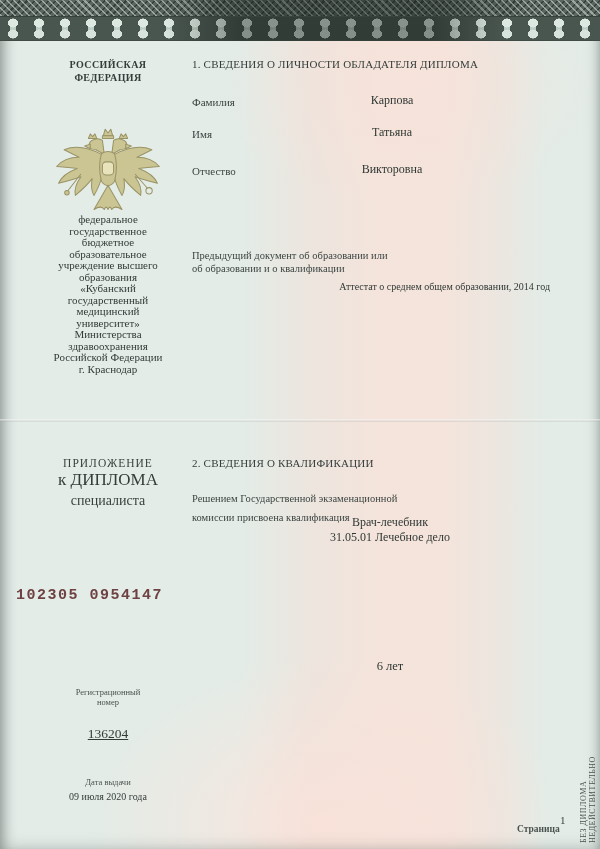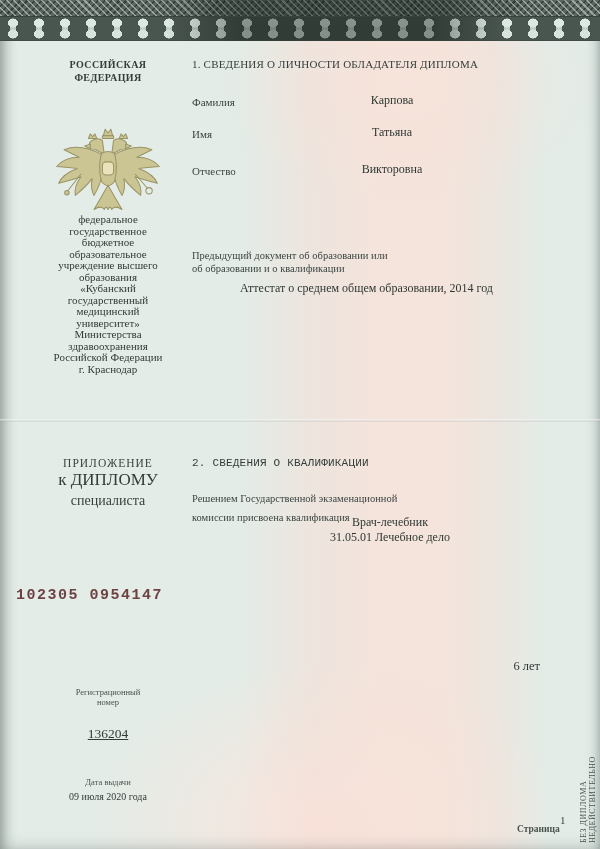--- a/index.html
+++ b/index.html
@@ -58,34 +58,34 @@
     font-family:"Liberation Mono","DejaVu Sans Mono",monospace;
     font-size:15px;letter-spacing:1.5px;color:#6e4242;font-weight:bold;}
   .reg-block{position:absolute;top:688px;width:160px;}
   .reg-label{font-size:8.5px;line-height:9.5px;white-space:pre-line;color:#49524e;}
   .reg-value{font-size:13.5px;margin-top:19px;color:#333c39;text-decoration:underline;}
   .issue-block{position:absolute;top:777px;width:160px;}
   .issue-label{font-size:8.5px;color:#49524e;}
   .issue-value{font-size:10px;margin-top:4px;color:#333c39;}
   
   .s-title{position:absolute;left:192px;font-size:11px;letter-spacing:.2px;color:#343d3a;}
-  .t1{top:58px;} .t2{top:457px;font-family:Liberation Mono, monospace;}
+  .t1{top:58px;} .t2{top:457px;}
   .frow{position:absolute;left:192px;width:330px;height:16px;}
   .frow .lbl{position:absolute;left:0;top:0;font-size:11px;color:#3c4542;}
   .frow .val{position:absolute;left:90px;top:-3px;width:220px;text-align:center;
     font-size:12px;color:#2f3734;}
   .r1{top:96px;} .r2{top:128px;} .r3{top:165px;} .r4{top:201px;}
   .multi{white-space:pre-line;}
   .prev-label{position:absolute;left:192px;top:250px;width:300px;font-size:10.5px;line-height:12.5px;color:#3c4542;}
-  .prev-value{position:absolute;left:240px;top:281px;width:310px;text-align:left;font-size:12px;color:#2f3734;}
+  .prev-value{position:absolute;left:240px;top:281px;width:310px;text-align:right;font-size:10px;color:#2f3734;}
   .decision-label{position:absolute;left:192px;top:489px;width:300px;font-size:10.5px;line-height:19px;color:#3c4542;}
   .qualification{position:absolute;left:240px;top:515px;width:300px;text-align:center;
     font-size:12px;line-height:15px;color:#2f3734;}
   .duration-label{position:absolute;left:192px;top:627px;width:320px;font-size:10.5px;line-height:12.5px;color:#3c4542;}
-  .duration-value{position:absolute;left:240px;top:659px;width:300px;text-align:right;font-size:12.5px;color:#2f3734;}
+  .duration-value{position:absolute;left:240px;top:659px;width:300px;text-align:center;font-size:12.5px;color:#2f3734;}
   
   .side-note{position:absolute;top:693px;right:3px;height:150px;
     writing-mode:vertical-rl;transform:rotate(180deg);
     font-size:8px;letter-spacing:.5px;color:#49524e;}
   .page-label{position:absolute;left:517px;top:824px;font-size:9.5px;color:#49524e;font-weight:bold;}
   .page-number{position:absolute;left:560px;top:814px;font-size:11px;color:#39413e;}
 </style>
 </head>
 <body>
 
@@ -135,21 +135,21 @@
 государственный
 медицинский
 университет»
 Министерства
 здравоохранения
 Российской Федерации
 г. Краснодар</div>
 
     <div class="annex">
       <div class="annex-1">ПРИЛОЖЕНИЕ</div>
-      <div class="annex-2">к ДИПЛОМУ</div>
+      <div class="annex-2">к ДИПЛОМА</div>
       <div class="annex-3">специалиста</div>
     </div>
 
     <div class="serial">102305 0954147</div>
 
     <div class="reg-block">
       <div class="reg-label multi">Регистрационный
 номер</div>
       <div class="reg-value">136204</div>
     </div>

